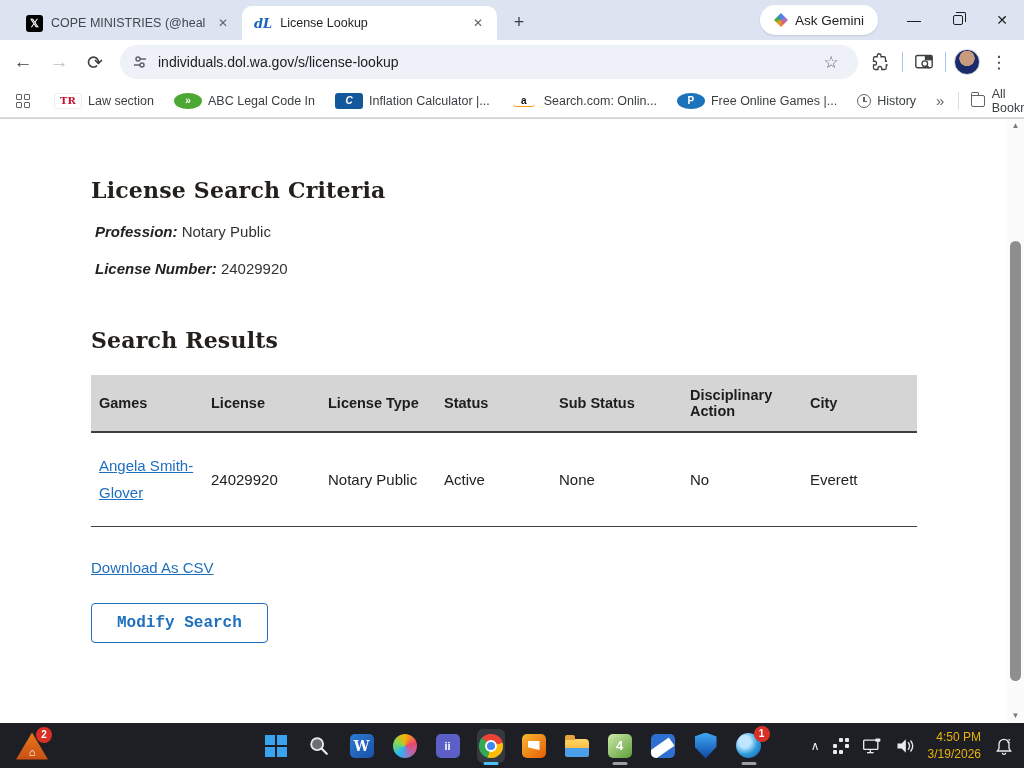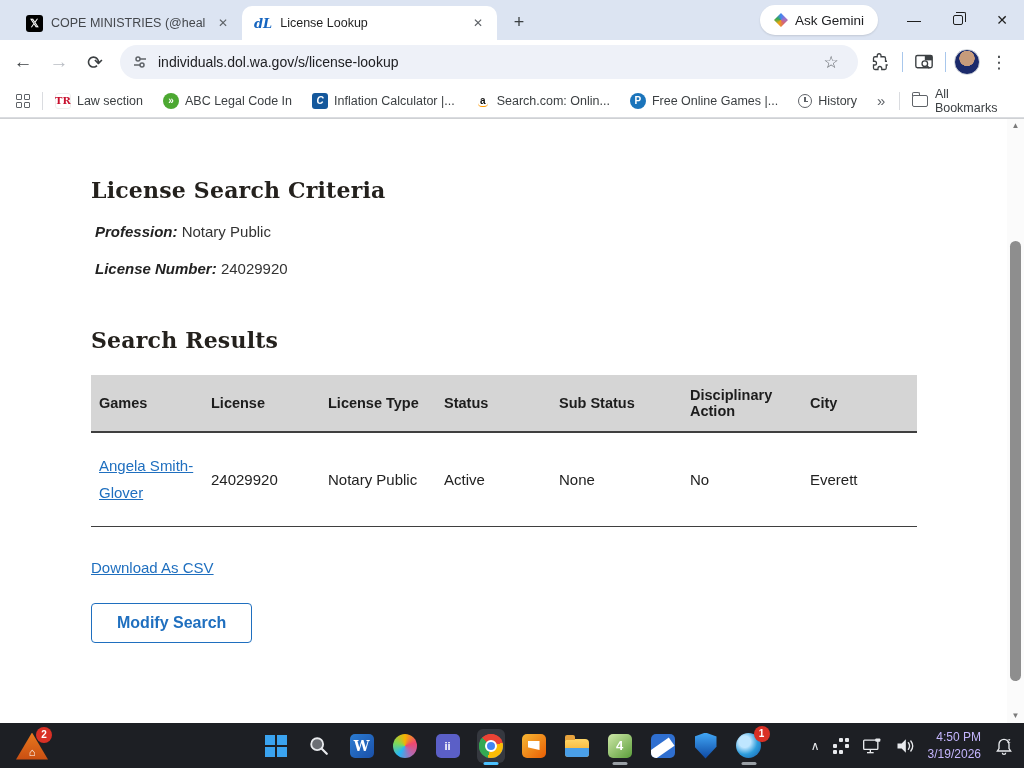--- a/index.html
+++ b/index.html
@@ -33,21 +33,21 @@
   .vsep { width:1px; height:20px; background:#a8c7ec; margin:0 4px; }
   .avatar { width:26px; height:26px; border-radius:50%; background:radial-gradient(circle at 50% 35%, #c79b7b 0 38%, #1b2a6b 40%); border:1px solid #d0d4da; }
   .kebab { font-size:17px; color:#3c4043; }
 
   
   .bookmarks { height:34px; background:#fff; border-bottom:1px solid #dadce0; display:flex; align-items:center; padding:0 12px; font-size:12.5px; color:#3c4043; }
   .apps-grid { display:grid; grid-template-columns:6px 6px; grid-template-rows:6px 6px; gap:2px; margin:0 12px 0 4px; }
   .apps-grid span { border:1.6px solid #5f6368; border-radius:1px; }
   .bm-sep { width:1px; height:18px; background:#dadce0; margin-right:12px; }
   .bm { display:flex; align-items:center; gap:6px; margin-right:20px; white-space:nowrap; }
-  .bm-fav { width:16px; height:16px; border-radius:3px; color:#fff; font-size:10px; font-weight:bold; display:flex; align-items:center; justify-content:center; flex:none; }
+  .bm-fav { width:28px; height:16px; border-radius:3px; color:#fff; font-size:10px; font-weight:bold; display:flex; align-items:center; justify-content:center; flex:none; }
   .bm-fav.round { border-radius:50%; }
   .bm-fav.tr { background:#fff; color:#c8102e; border:1px solid #eee; font-family:"DejaVu Serif",serif; }
   .bm-fav.amazon { background:#fff; color:#111; position:relative; }
   .bm-fav.amazon:after { content:""; position:absolute; bottom:2px; left:3px; right:3px; height:3px; border-bottom:1.6px solid #f90; border-radius:0 0 8px 8px; }
   .bm-clock { width:14px; height:14px; border:1.5px solid #5f6368; border-radius:50%; position:relative; }
   .bm-clock:before { content:""; position:absolute; left:5px; top:2px; width:1.5px; height:5px; background:#5f6368; }
   .bm-clock:after { content:""; position:absolute; left:5px; top:6px; width:4px; height:1.5px; background:#5f6368; }
   .bm-right { margin-left:auto; display:flex; align-items:center; }
   .bm-overflow { font-size:15px; color:#5f6368; margin-right:14px; }
   .folder-icon { width:16px; height:12px; border:1.5px solid #5f6368; border-radius:2px; position:relative; margin-right:7px; }
@@ -65,21 +65,21 @@
   table.results td { font-size:15px; color:#222; padding:12px 8px; border-bottom:1px solid #3f3f3f; vertical-align:middle; height:94px; }
   th.c-name, td.c-name { width:112px; padding-left:23px; }
   th.c-lic, td.c-lic { width:117px; }
   th.c-type, td.c-type { width:116px; }
   th.c-status, td.c-status { width:115px; }
   th.c-sub, td.c-sub { width:131px; }
   th.c-disc, td.c-disc { width:120px; }
   a.plink { color:#1f6fbf; text-decoration:underline; cursor:pointer; }
   td.c-name a { line-height:1.85; }
   .csv-link { display:inline-block; margin-top:32px; font-size:15px; }
-  .modify-btn { display:inline-block; margin-top:26px; background:#fff; border:1px solid #1f6fbf; border-radius:4px; color:#1f6fbf; font-weight:bold; font-size:16px; padding:10px 25px; cursor:pointer; font-family:Liberation Sans, sans-serif; }
+  .modify-btn { display:inline-block; margin-top:26px; background:#fff; border:1px solid #1f6fbf; border-radius:4px; color:#1f6fbf; font-weight:bold; font-size:16px; padding:10px 25px; cursor:pointer; font-family:Liberation Mono, monospace; }
   .disclaimer { margin-top:22px; font-size:13px; color:#1d1d1d; }
 
   
   .scrollbar { position:absolute; top:0; right:0; width:17px; height:100%; background:#fbfbfb; display:flex; flex-direction:column; align-items:center; }
   .sb-arrow { font-size:8px; color:#7a7a7a; height:14px; line-height:14px; }
   .sb-track { position:relative; flex:1; width:100%; }
   .sb-thumb { position:absolute; top:108px; left:3px; width:11px; height:440px; background:#8e8e8e; border-radius:6px; }
 
   
   .taskbar { height:45px; background:#1d1f24; position:relative; display:flex; align-items:center; justify-content:center; }
@@ -110,21 +110,21 @@
   .snagit { background:#2f6fd0; position:relative; overflow:hidden; }
   .snagit:before { content:""; position:absolute; width:26px; height:10px; background:#fff; transform:rotate(-35deg); left:-3px; top:10px; }
   .shield { width:22px; height:26px; clip-path:polygon(50% 0,100% 15%,100% 55%,50% 100%,0 55%,0 15%); background:linear-gradient(#41a6f5,#0d47a1); }
   .bluecirc { width:25px; height:25px; border-radius:50%; background:radial-gradient(circle at 35% 35%, #bfe6ff 0 25%, #2d9cdb 55%, #1358a8); }
   .tb-ic .badge { top:-6px; right:-7px; }
   .tb-tray { position:absolute; right:10px; display:flex; align-items:center; gap:13px; color:#fff; }
   .tray-chev { font-size:12px; color:#e8eaed; }
   .dots9 { display:grid; grid-template-columns:repeat(3,4px); grid-template-rows:repeat(3,4px); gap:2px; }
   .dots9 span { background:#e8eaed; border-radius:1px; }
   .dots9 span.off { background:transparent; }
-  .clockblock { text-align:right; font-size:12px; line-height:1.4; color:#c4b5fd; }
+  .clockblock { text-align:right; font-size:12px; line-height:1.4; color:#eab308; }
   svg.tray { display:block; }
 
 </style>
 </head>
 <body>
 
 <div class="titlebar">
   <div class="tab inactive">
     <span class="fav-x">𝕏</span>
     <span class="tab-title">COPE MINISTRIES (@heal247) /</span>

